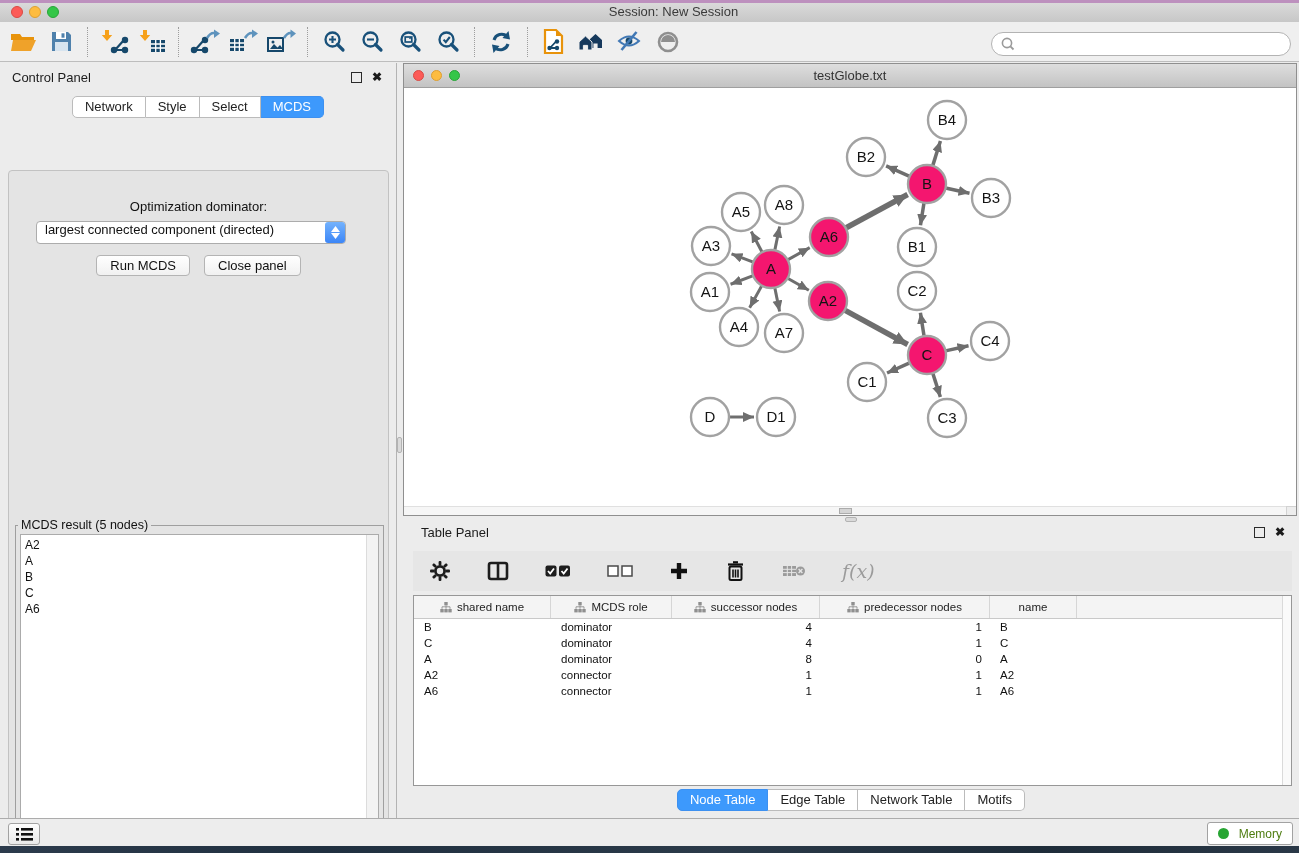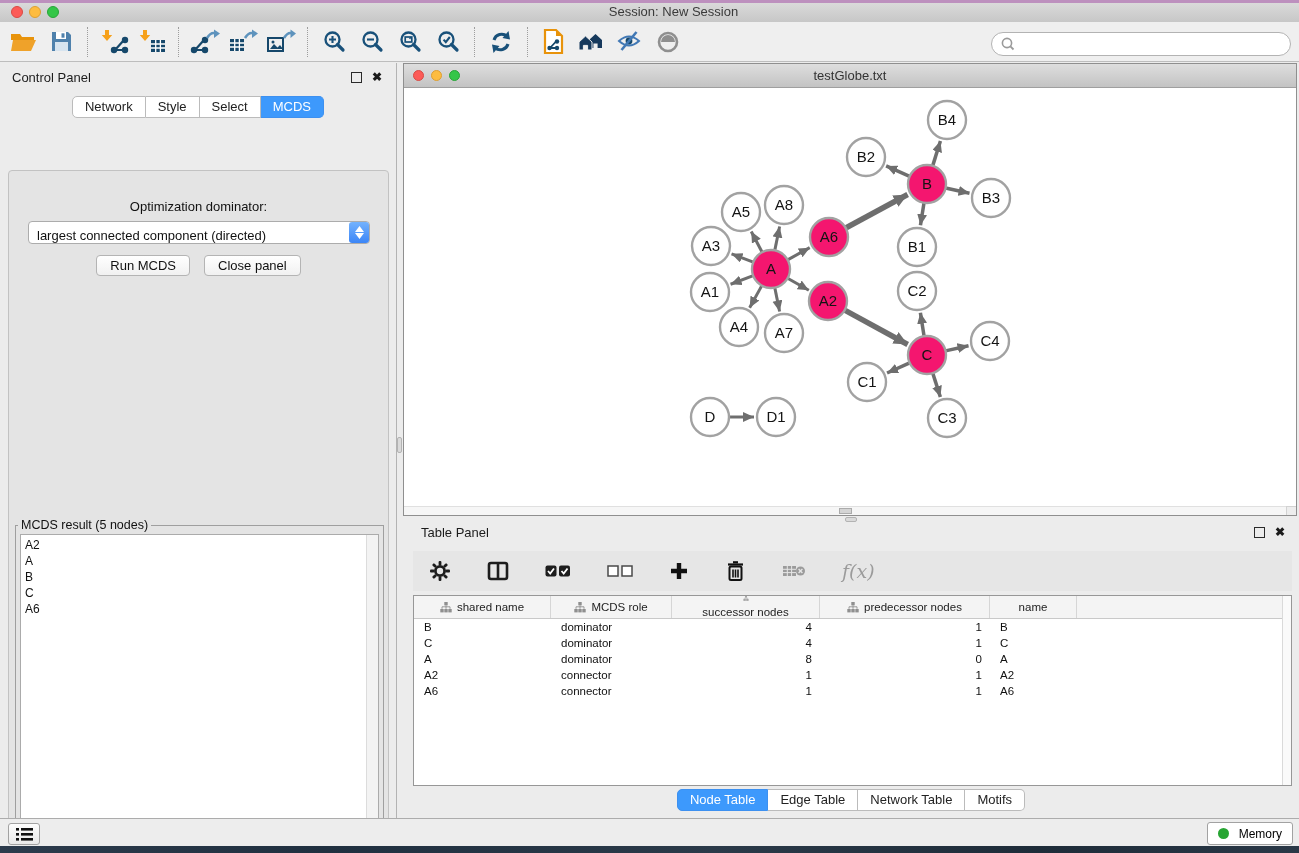--- a/index.html
+++ b/index.html
@@ -33,22 +33,22 @@
   .close-ico{font-size:12px;font-weight:bold;color:#1b1b1b;line-height:9px;}
   .seg{display:inline-flex;}
   .seg-tab{height:20px;line-height:20px;padding:0 12px;background:#fff;border:1px solid #bbb;
     border-left:none;font-size:13px;color:#222;cursor:default;}
   .seg-tab:first-child{border-left:1px solid #bbb;border-radius:5px 0 0 5px;}
   .seg-tab:last-child{border-radius:0 5px 5px 0;}
   .seg-tab.sel{background:#3d99fc;border-color:#3d90f0;color:#fff;}
   #cp-box{left:8px;top:107px;width:379px;height:697px;background:#e4e4e4;
     border:1px solid #c2c2c2;border-radius:4px;}
   #opt-label{left:0;top:28px;width:100%;text-align:center;font-size:13px;color:#111;}
-  #criterion-select{left:19px;top:50px;width:342px;height:23px;background:#fff;border:1px solid #acacac;
-    border-radius:4px;display:flex;align-items:flex-end;box-sizing:border-box;}
+  #criterion-select{left:27px;top:50px;width:310px;height:23px;background:#fff;border:1px solid #acacac;
+    border-radius:4px;display:flex;align-items:flex-start;box-sizing:border-box;}
   #criterion-value{flex:1;font-size:13px;color:#111;padding-left:8px;white-space:nowrap;}
   #criterion-stepper{width:20px;height:21px;margin-right:0px;border-radius:3px;
     background:linear-gradient(#73b2fd,#3c86f7);display:flex;flex-direction:column;
     align-items:center;justify-content:center;gap:1px;}
   .mac-btn{height:21px;padding:0 13px;background:linear-gradient(#ffffff,#f1f1f1);
     border:1px solid #b4b4b4;border-radius:4px;font-size:13px;color:#111;
     font-family:"Liberation Sans",sans-serif;display:inline-flex;align-items:center;}
   #cp-buttons{left:0;top:84px;width:100%;display:flex;justify-content:center;gap:14px;}
   #mcds-fieldset{left:6px;top:347px;width:367px;height:341px;border:1px solid #9f9f9f;
     margin:0;padding:0;position:absolute;}
@@ -81,21 +81,21 @@
     color:#1d1d1d;border-right:1px solid #d6d6d6;box-sizing:border-box;height:22px;}
   .t-row{display:flex;height:16px;align-items:center;}
   .td-cell{font-size:11.5px;color:#101010;box-sizing:border-box;white-space:nowrap;overflow:hidden;}
   #tp-vscroll{position:absolute;right:0;top:0;width:9px;height:100%;background:#fafafa;border-left:1px solid #dadada;box-sizing:border-box;}
   #tp-tabs{left:403px;top:789px;width:896px;display:flex;justify-content:center;}
   
   #statusbar{left:0;top:818px;width:1299px;height:28px;background:#ededed;border-top:1px solid #acacac;box-sizing:border-box;}
   #list-btn{position:absolute;left:8px;top:4px;width:30px;height:20px;border:1px solid #a2a2a2;border-radius:3px;
     background:linear-gradient(#fdfdfd,#e9e9e9);display:flex;align-items:center;justify-content:center;}
   #memory-btn{position:absolute;right:6px;top:3px;height:21px;border:1px solid #a2a2a2;border-radius:3px;
-    background:#fff;display:flex;align-items:center;gap:10px;padding:0 10px;font-size:12px;color:#000000;}
+    background:#fff;display:flex;align-items:center;gap:10px;padding:0 10px;font-size:12px;color:#4d7c0f;}
   #memory-dot{width:11px;height:11px;border-radius:50%;}
   #bottom-strip{left:0;top:846px;width:1299px;height:7px;
     background:linear-gradient(90deg,#2c3b4c,#203040 25%,#2b3a49 55%,#1e2c39 80%,#2a3847);}
 </style>
 </head>
 <body>
 
 <div id="root">
 
   <div id="titlebar" class="abs">
@@ -516,21 +516,21 @@
             <path d="M6 3.4v1.4M2 6.8V4.8h8v2M6 4.8v2" stroke="#8f8f8f" stroke-width="0.9" fill="none"></path>
             <g fill="#8f8f8f">
               <rect x="4.3" y="0" width="3.4" height="3.4"></rect>
               <rect x="0.3" y="7" width="3.4" height="3.4"></rect>
               <rect x="4.3" y="7" width="3.4" height="3.4"></rect>
               <rect x="8.3" y="7" width="3.4" height="3.4"></rect>
             </g>
           </svg>
           <span>MCDS role</span>
         </div>
-        <div class="th-cell" style="width: 148px; flex-direction: column;">
+        <div class="th-cell" style="width: 148px;">
           <svg width="12" height="11" viewBox="0 0 12 11">
             <path d="M6 3.4v1.4M2 6.8V4.8h8v2M6 4.8v2" stroke="#8f8f8f" stroke-width="0.9" fill="none"></path>
             <g fill="#8f8f8f">
               <rect x="4.3" y="0" width="3.4" height="3.4"></rect>
               <rect x="0.3" y="7" width="3.4" height="3.4"></rect>
               <rect x="4.3" y="7" width="3.4" height="3.4"></rect>
               <rect x="8.3" y="7" width="3.4" height="3.4"></rect>
             </g>
           </svg>
           <span>successor nodes</span>

